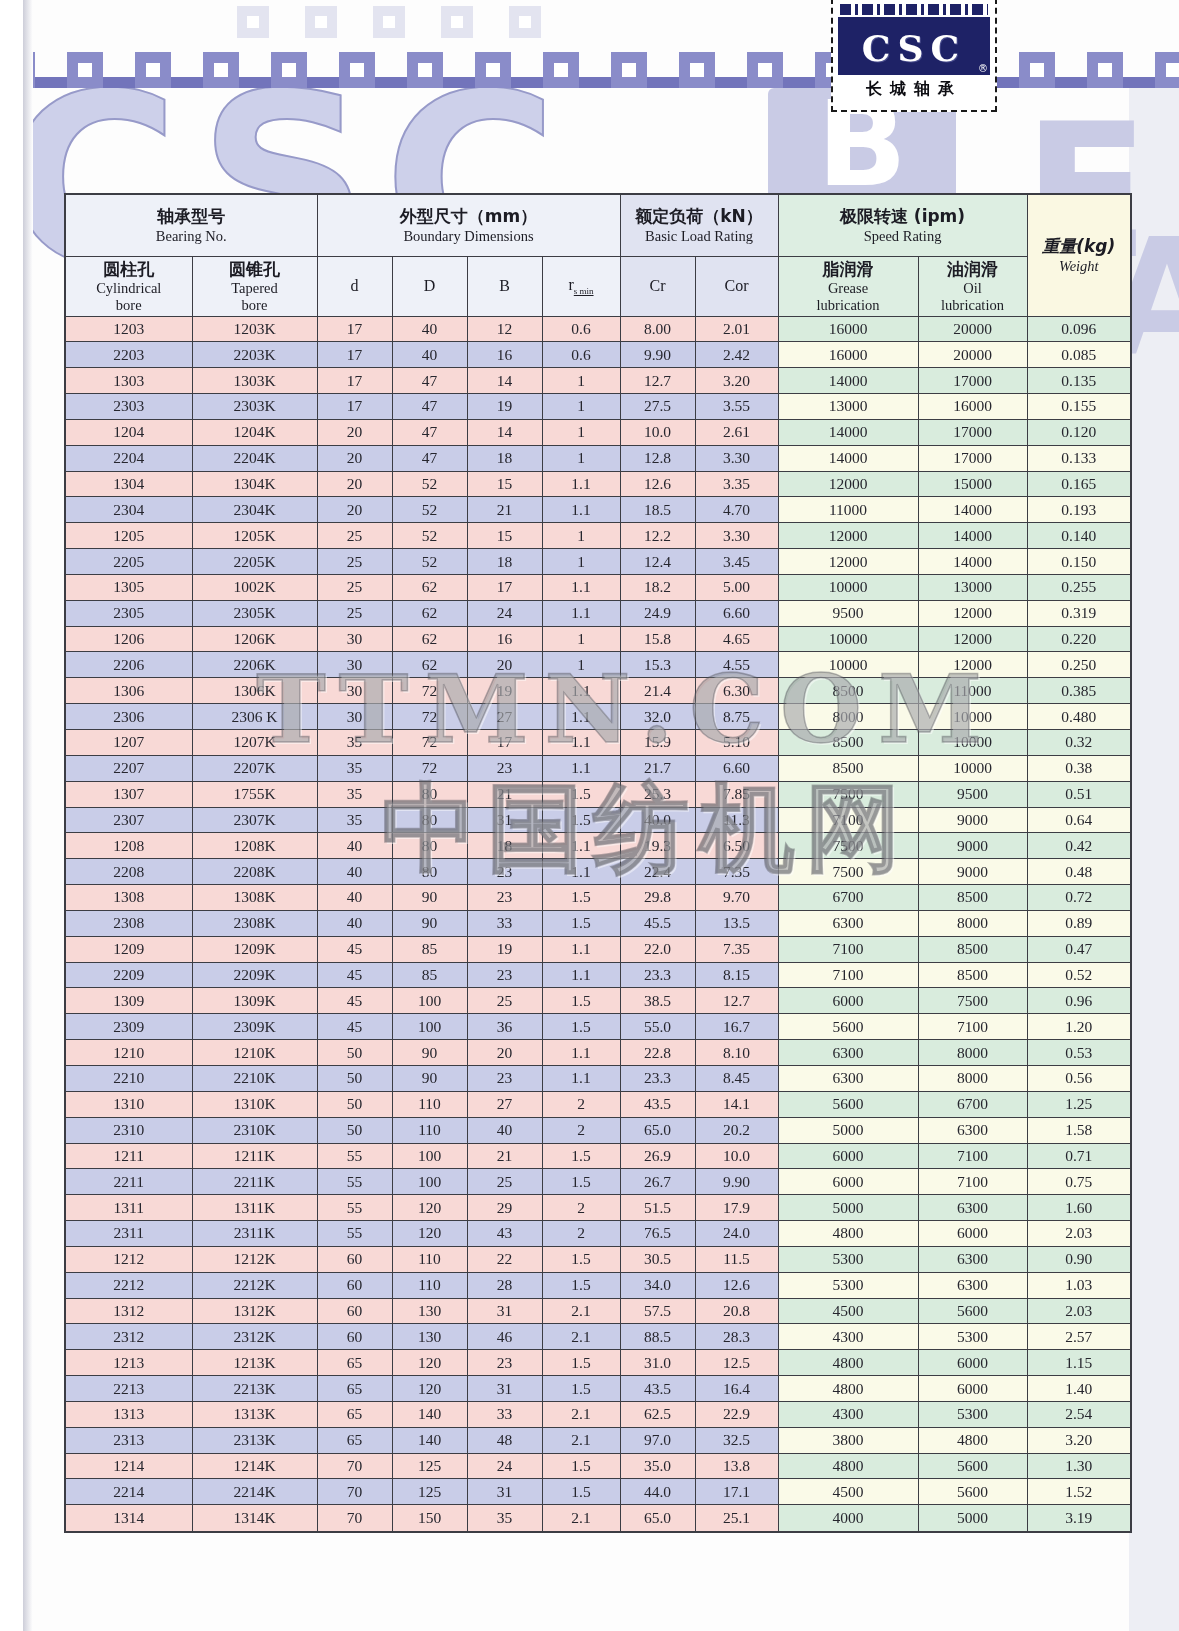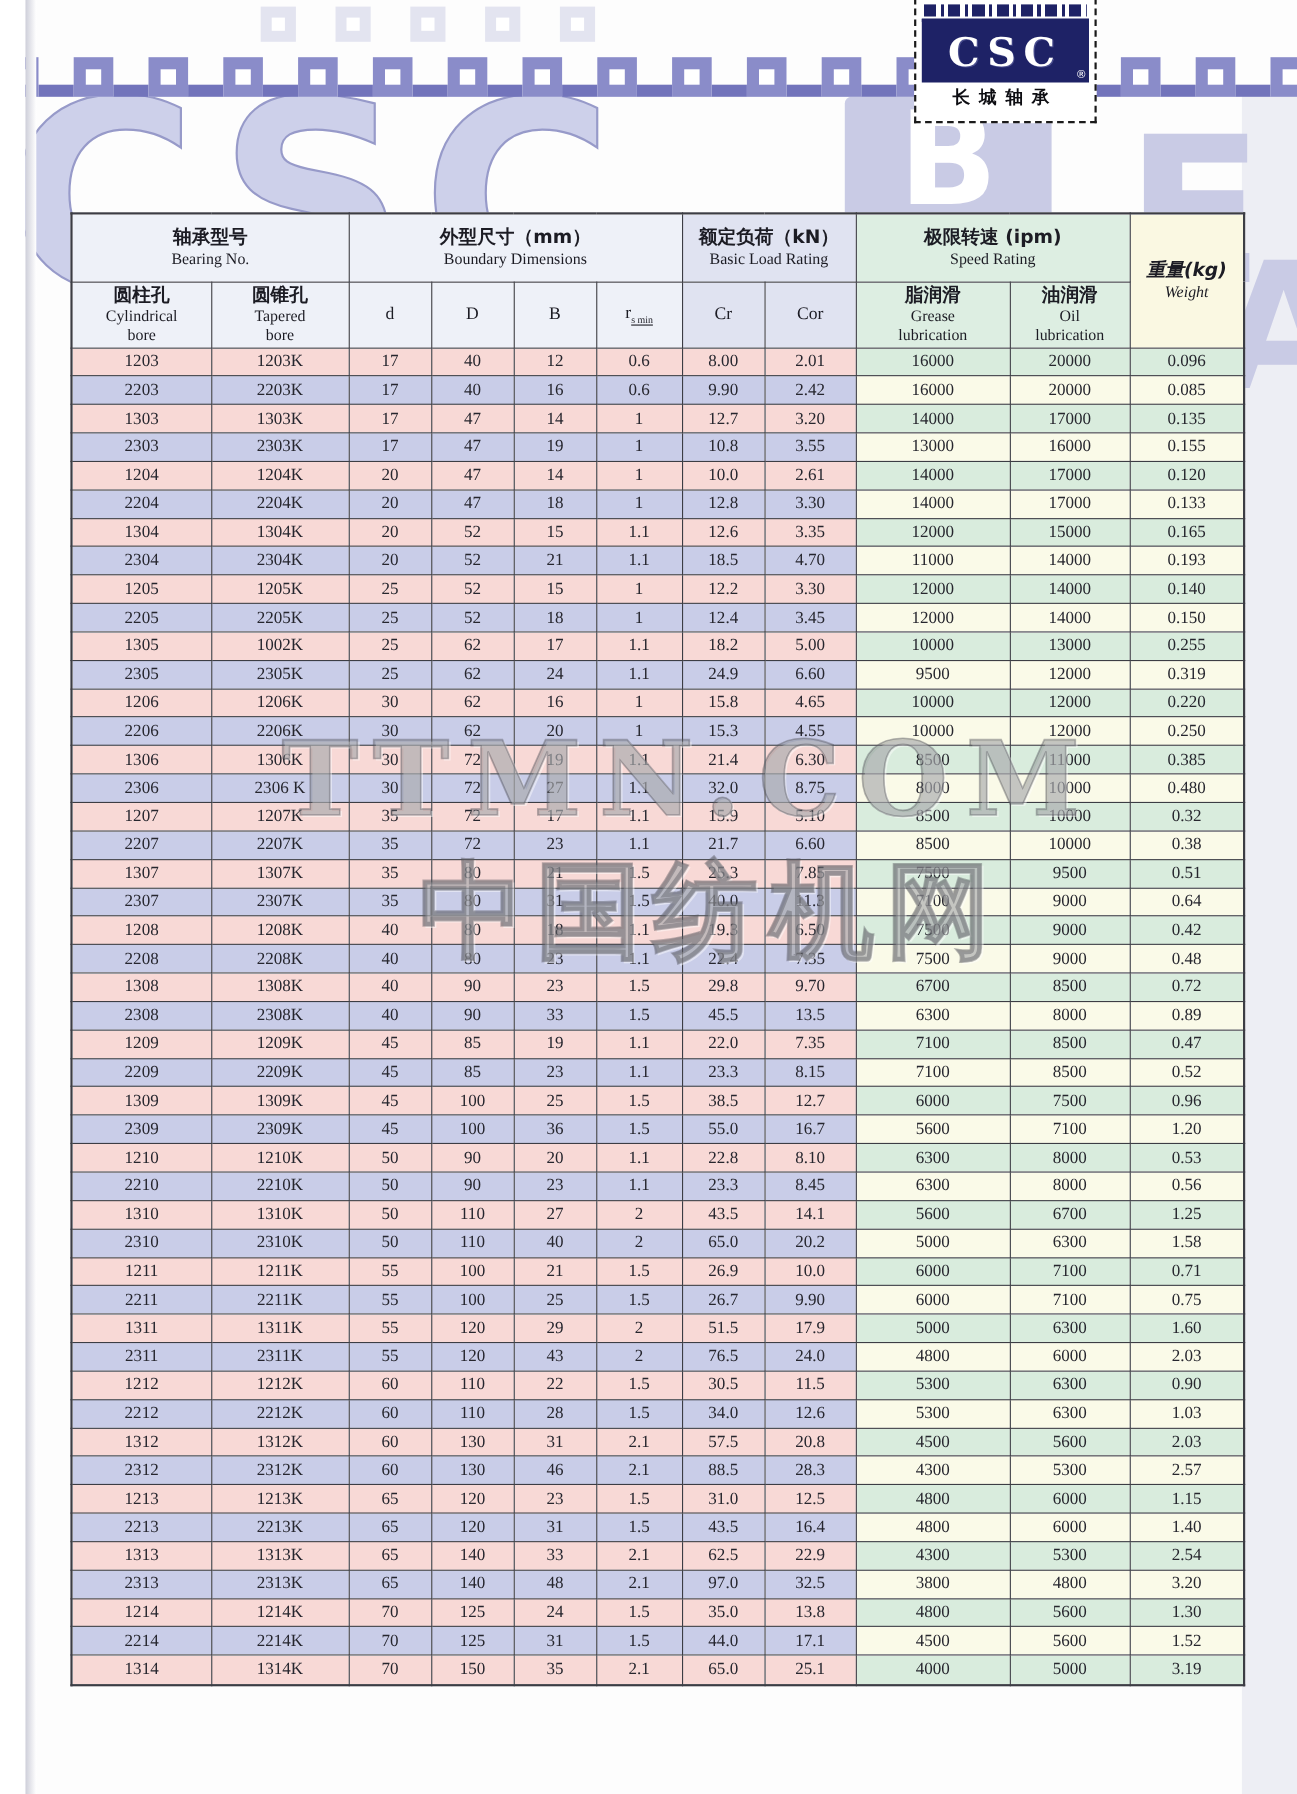--- a/index.html
+++ b/index.html
@@ -237,21 +237,21 @@
           <td class="spd">17000</td>
           <td class="spd">0.135</td>
         </tr>
         <tr class="row-lav">
           <td>2303</td>
           <td>2303K</td>
           <td>17</td>
           <td>47</td>
           <td>19</td>
           <td>1</td>
-          <td>10.8</td>
+          <td>27.5</td>
           <td>3.55</td>
           <td class="spd">13000</td>
           <td class="spd">16000</td>
           <td class="spd">0.155</td>
         </tr>
         <tr class="row-pink">
           <td>1204</td>
           <td>1204K</td>
           <td>20</td>
           <td>47</td>
@@ -427,21 +427,21 @@
           <td>23</td>
           <td>1.1</td>
           <td>21.7</td>
           <td>6.60</td>
           <td class="spd">8500</td>
           <td class="spd">10000</td>
           <td class="spd">0.38</td>
         </tr>
         <tr class="row-pink">
           <td>1307</td>
-          <td>1307K</td>
+          <td>1755K</td>
           <td>35</td>
           <td>80</td>
           <td>21</td>
           <td>1.5</td>
           <td>25.3</td>
           <td>7.85</td>
           <td class="spd">7500</td>
           <td class="spd">9500</td>
           <td class="spd">0.51</td>
         </tr>

